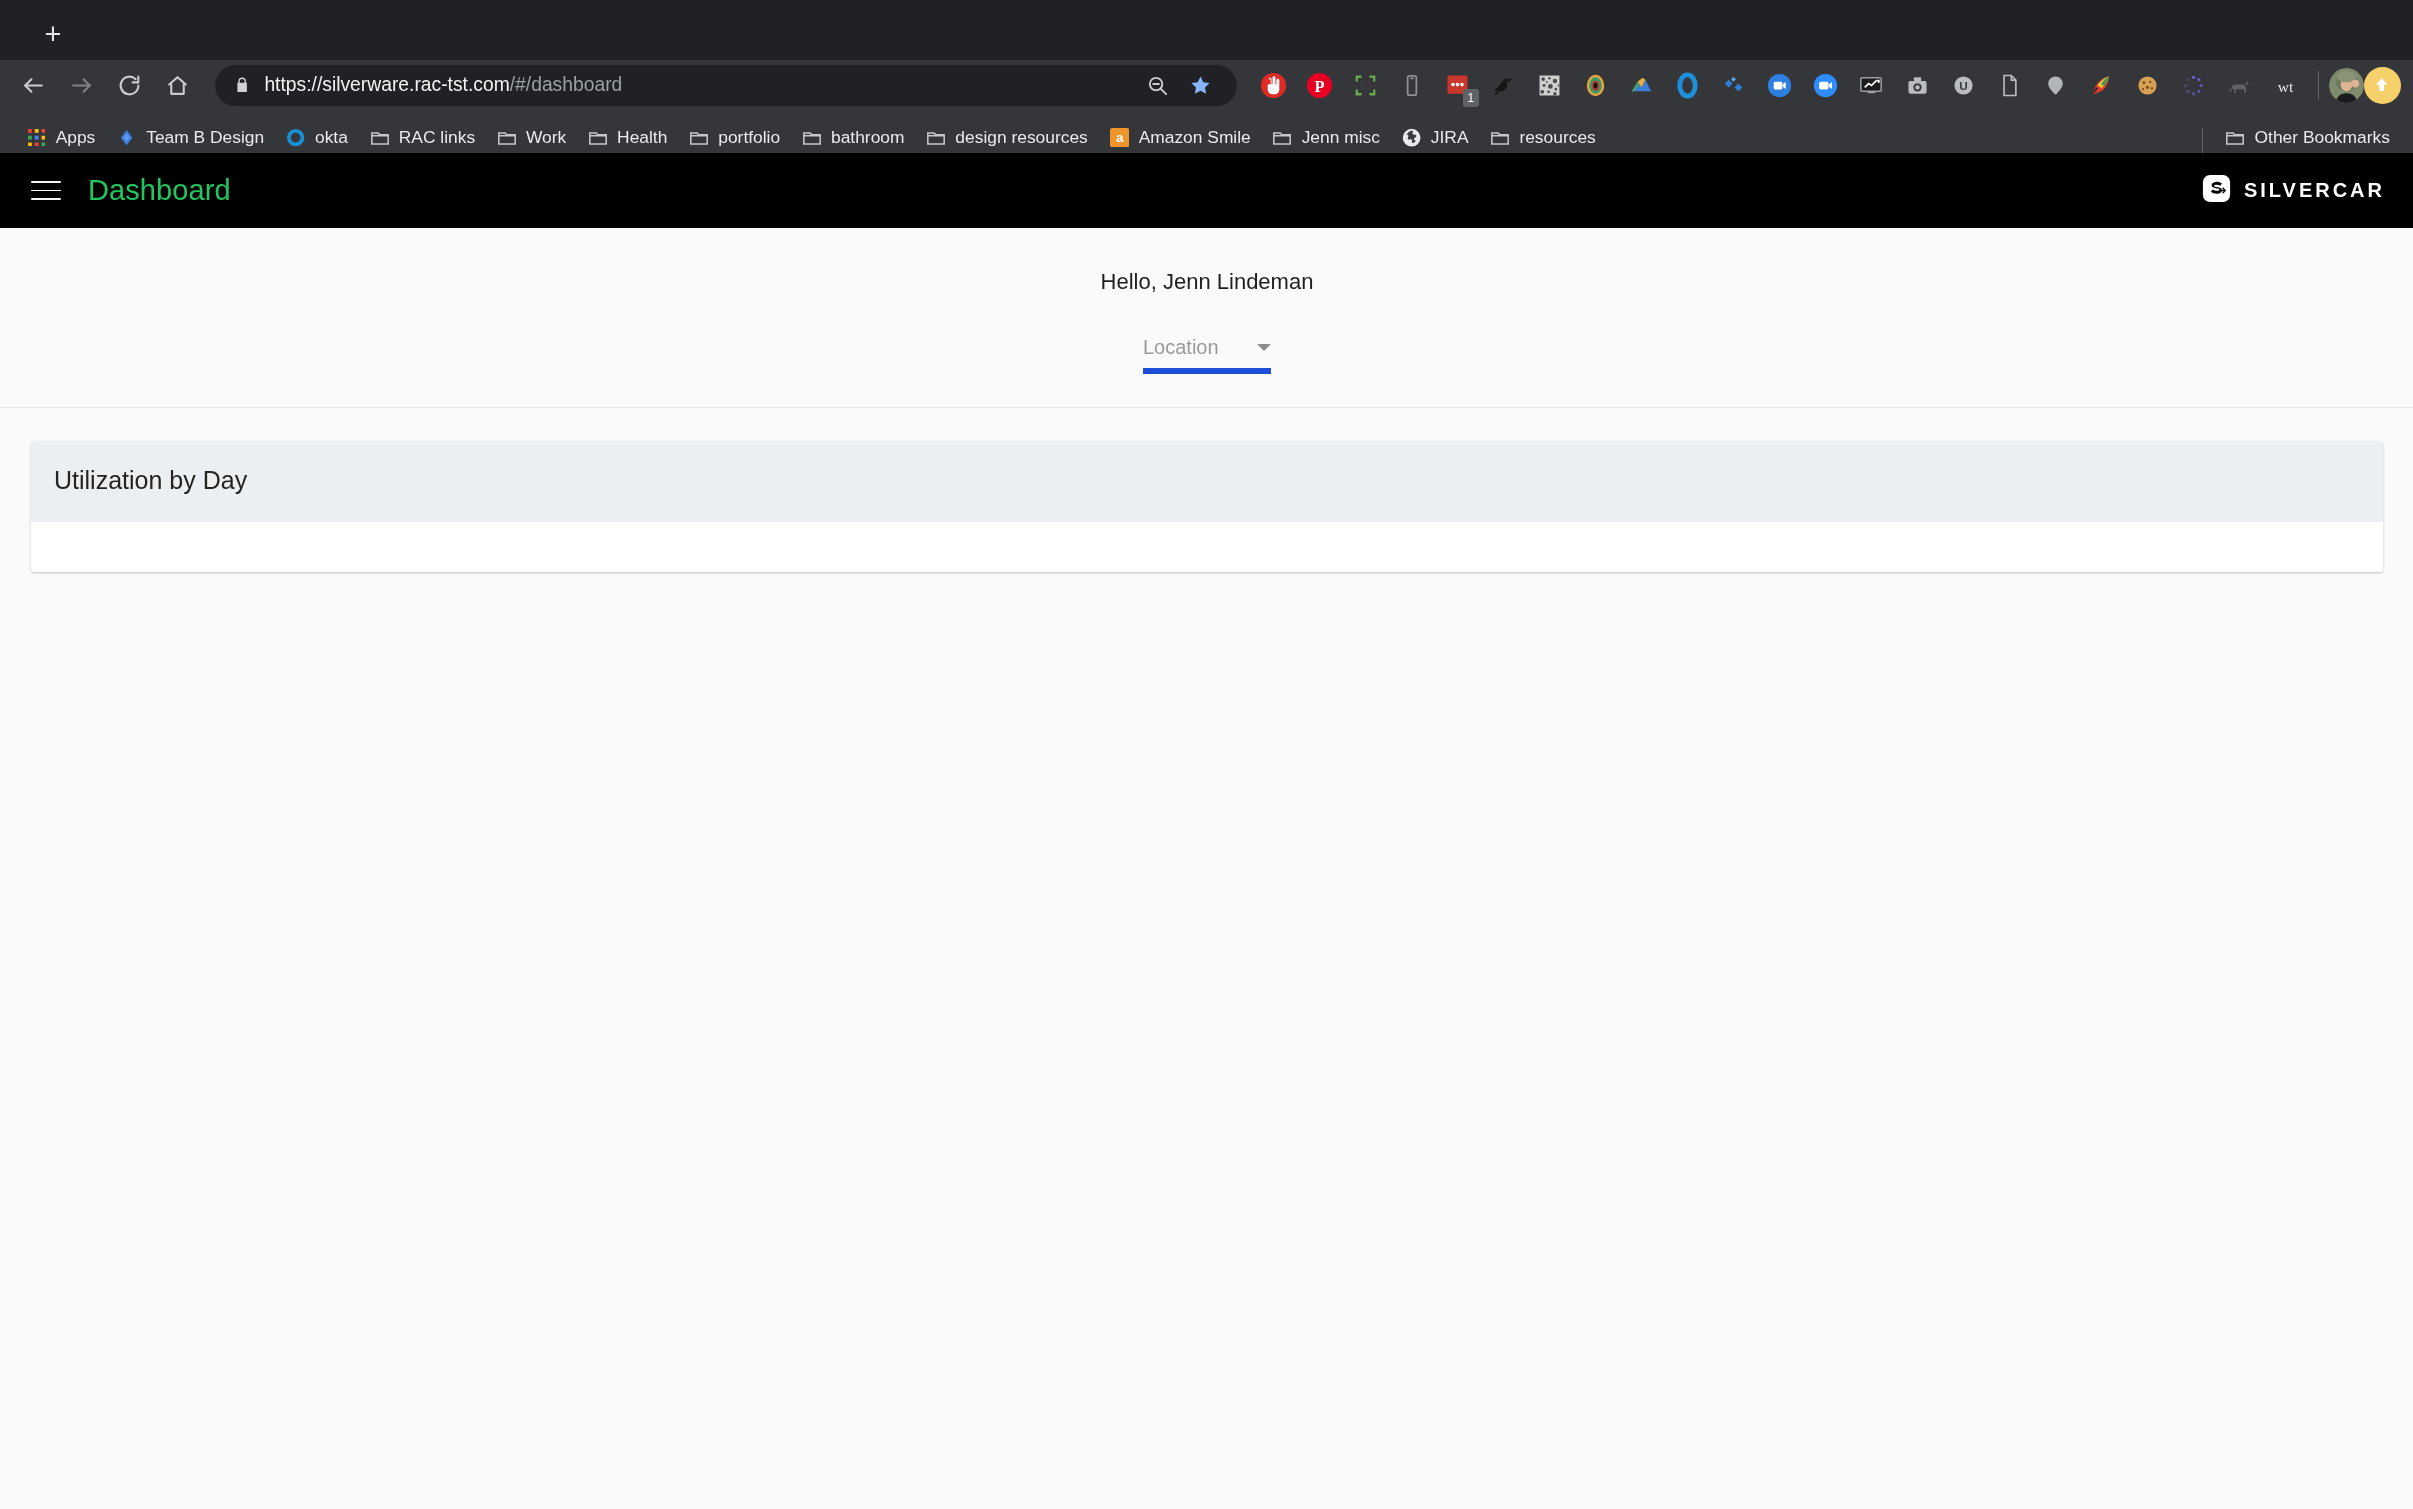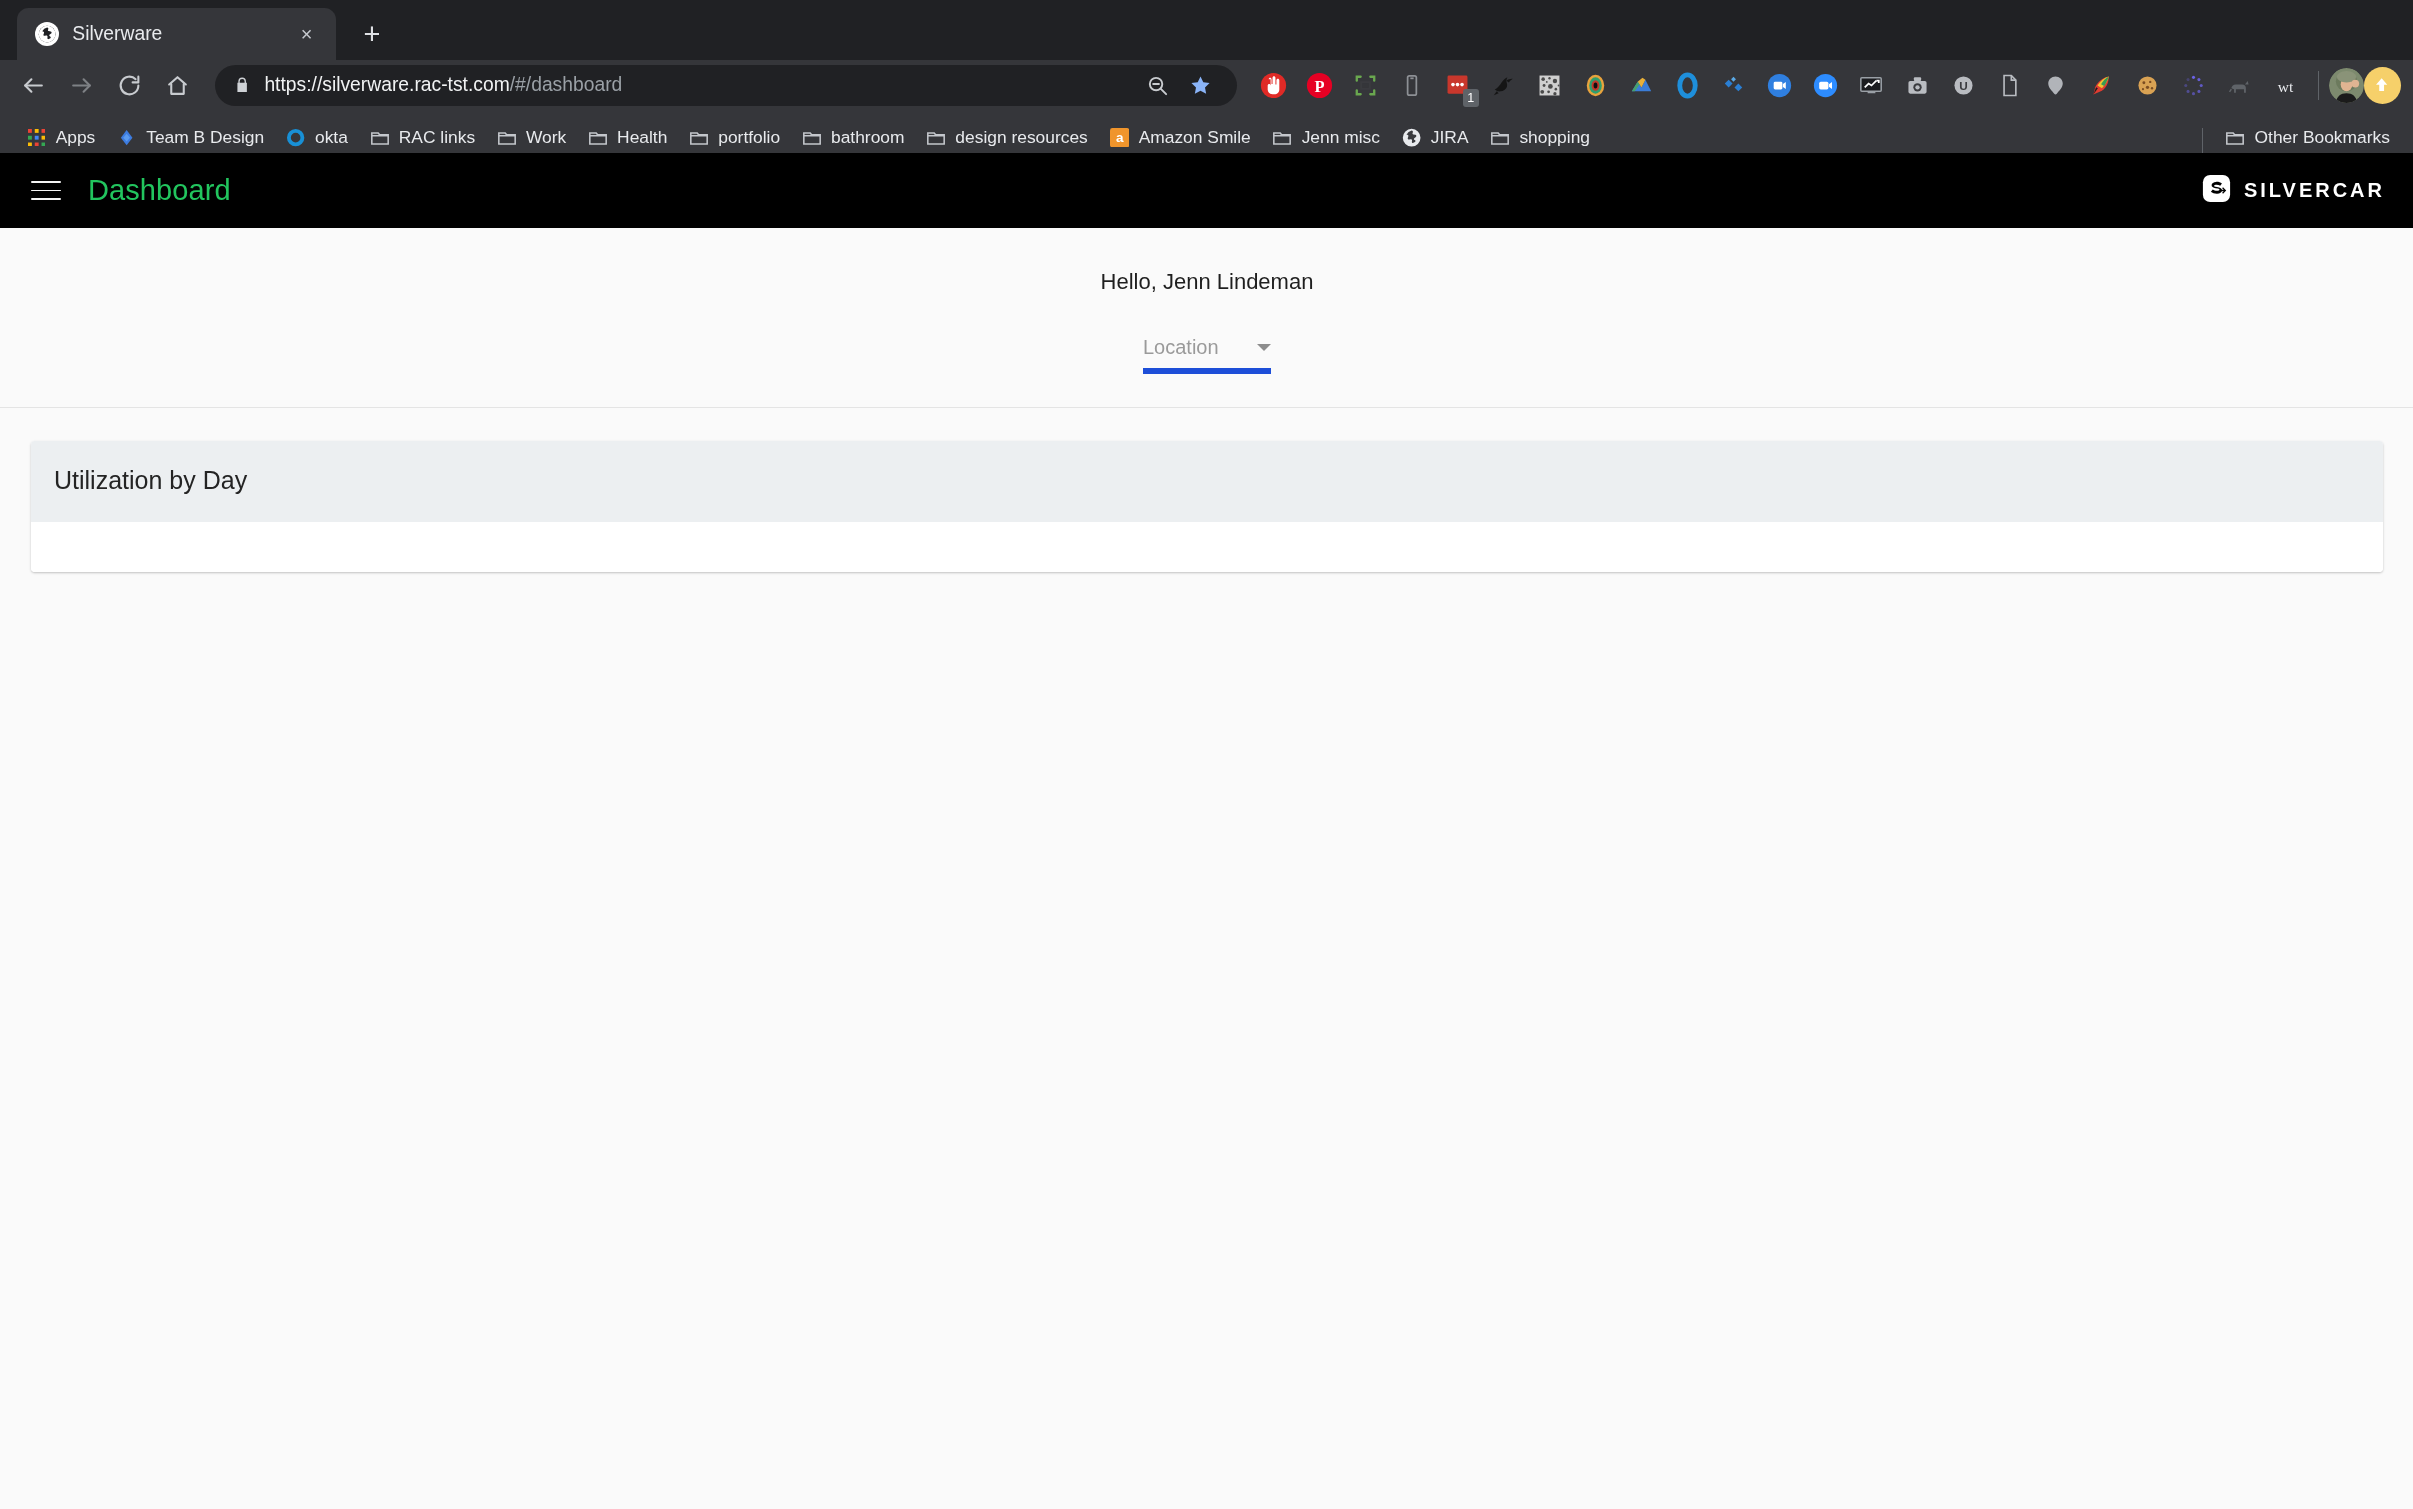--- a/index.html
+++ b/index.html
@@ -249,30 +249,20 @@
   }
   .card-title { font-size: 25px; color: #242424; font-weight: 400; }
   .card-body { background: #ffffff; min-height: 50px; }
 </style>
 </head>
 <body>
 
 <div class="browser">
 
   <div class="tabstrip">
-    <div class="tab">
-      <span class="tab-favicon">
-        <svg width="18.3" height="18.3" viewBox="0 0 24 24">
-          <circle cx="12" cy="12" r="11" fill="#202124"></circle>
-          <path d="M12 1a11 11 0 1 0 0 22 11 11 0 0 0 0-22zm0 2.2c1.3 0 2.1 1.5 1.3 2.6-.6.9-.2 2 .9 2.2l2.4.4c1.3.2 1.7 1.9.7 2.7l-2 1.5c-.9.7-.6 2.1.5 2.4 1.1.3 1.3 1.8.3 2.4l-1.8 1c-1 .6-2.2-.3-2-1.4l.2-1.4c.2-1-.7-1.9-1.7-1.7l-2 .3c-1.1.2-2-.9-1.6-1.9l.7-1.9c.3-.9-.3-1.9-1.3-2l-1-.1A9 9 0 0 1 12 3.2z" fill="#ffffff"></path>
-        </svg>
-      </span>
-      <span class="tab-title">Silverware</span>
-      <span class="tab-close">×</span>
-    </div>
     <div class="newtab">+</div>
   </div>
 
   <div class="toolbar">
     <div class="navbtn">
       <svg width="25" height="25" viewBox="0 0 24 24" fill="none" stroke="currentColor" stroke-width="2" stroke-linecap="round" stroke-linejoin="round">
         <line x1="20" y1="12" x2="4" y2="12"></line>
           <polyline points="10,18 4,12 10,6"></polyline>
       </svg>
     </div>
@@ -678,21 +668,21 @@
       <span class="bm-label">JIRA</span>
     </div>
 
     <div class="bm">
       <span class="bm-ico">
         <svg width="20" height="20" viewBox="0 0 22 22">
             <path d="M2 5.5h7l1.6 2H20v10H2z" fill="none" stroke="#c4c7cc" stroke-width="1.7"></path>
             <path d="M2 8.5h18" stroke="#c4c7cc" stroke-width="1.7"></path>
           </svg>
       </span>
-      <span class="bm-label">shopping</span>
+      <span class="bm-label">resources</span>
     </div>
 
     <div class="bm-spacer"></div>
     <div class="bm-sep"></div>
 
     <div class="bm">
       <span class="bm-ico">
         <svg width="20" height="20" viewBox="0 0 22 22">
             <path d="M2 5.5h7l1.6 2H20v10H2z" fill="none" stroke="#c4c7cc" stroke-width="1.7"></path>
             <path d="M2 8.5h18" stroke="#c4c7cc" stroke-width="1.7"></path>

